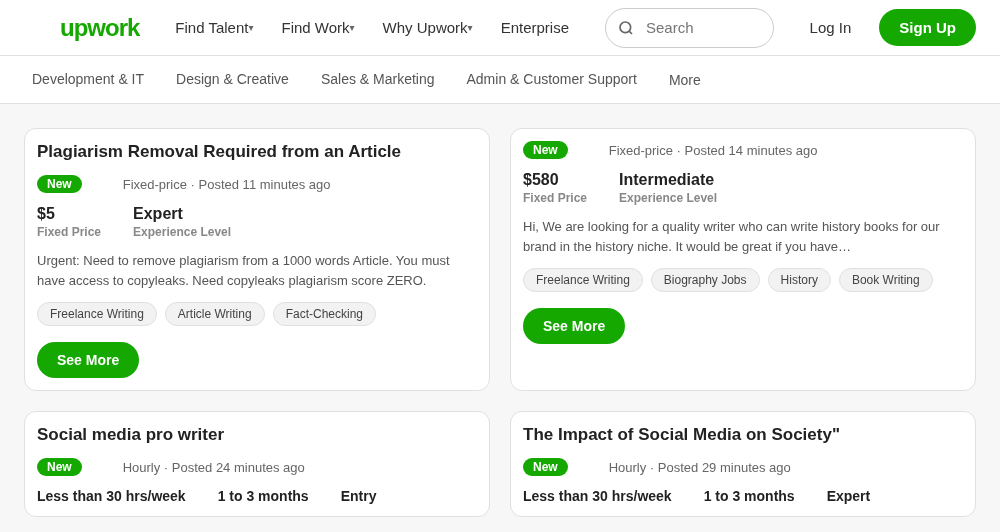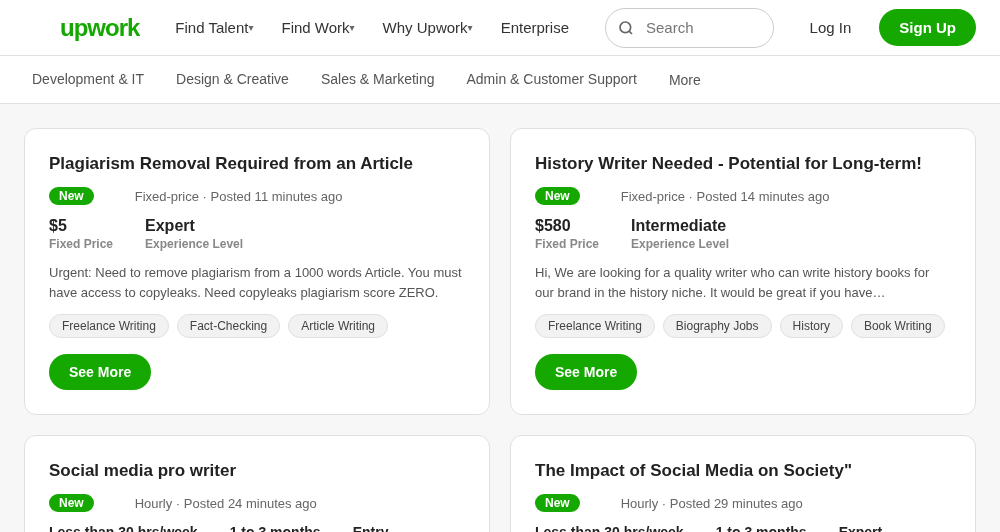--- a/index.html
+++ b/index.html
@@ -139,21 +139,21 @@
     }
     .cards-grid {
       display: grid;
       grid-template-columns: 1fr 1fr;
       gap: 20px;
     }
     .card {
       background: #fff;
       border: 1px solid #e0e0e0;
       border-radius: 12px;
-      padding: 24px;
+      padding: 12px;
       display: flex;
       flex-direction: column;
       gap: 12px;
     }
     .card-title {
       font-size: 17px;
       font-weight: 600;
       color: #222;
       line-height: 1.3;
     }
@@ -307,28 +307,27 @@
           <span class="price-label">Fixed Price</span>
         </div>
         <div class="price-col">
           <span class="price-value">Expert</span>
           <span class="price-label">Experience Level</span>
         </div>
       </div>
       <div class="card-description">Urgent: Need to remove plagiarism from a 1000 words Article. You must have access to copyleaks. Need copyleaks plagiarism score ZERO.</div>
       <div class="tags-row">
         <span class="tag">Freelance Writing</span>
+        <span class="tag">Article Writing</span>
         <span class="tag">Fact-Checking</span>
-        <span class="tag">Article Writing</span>
       </div>
       <button class="see-more-btn">See More</button>
     </div>
 
     <div class="card">
-      <div class="card-title">History Writer Needed - Potential for Long-term!</div>
       <div class="card-meta">
         <span class="badge-new">New</span>
         <span class="card-meta-text">Fixed-price · Posted 14 minutes ago</span>
       </div>
       <div class="card-price-row">
         <div class="price-col">
           <span class="price-value">$580</span>
           <span class="price-label">Fixed Price</span>
         </div>
         <div class="price-col">

